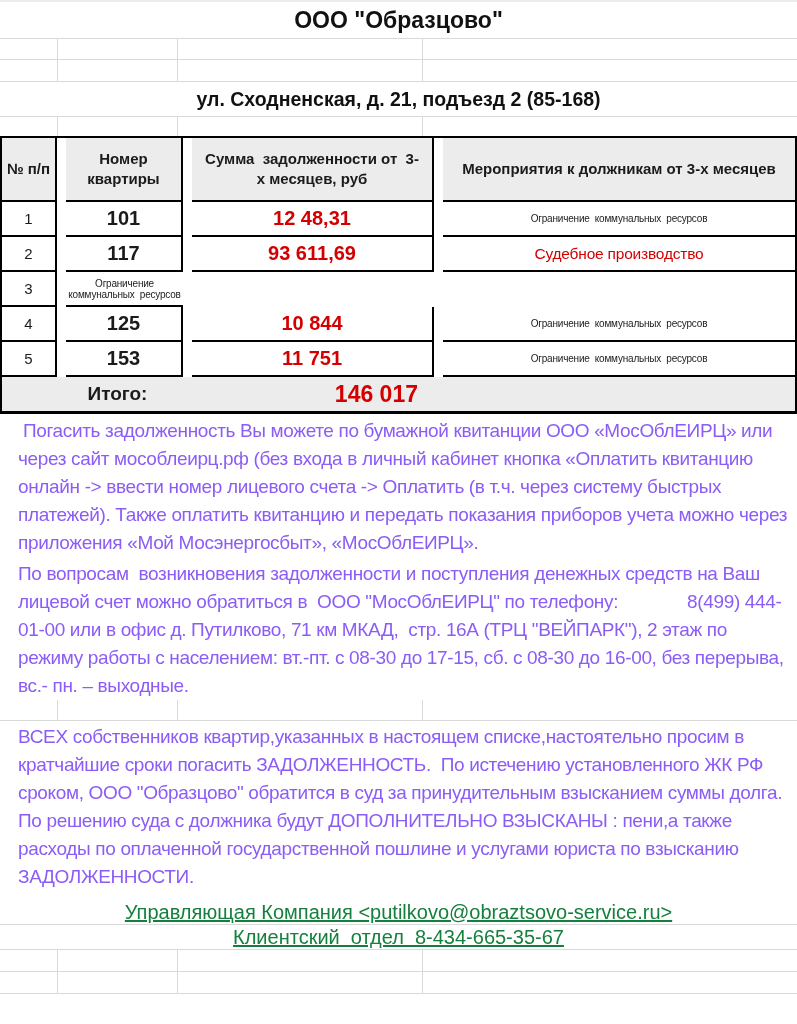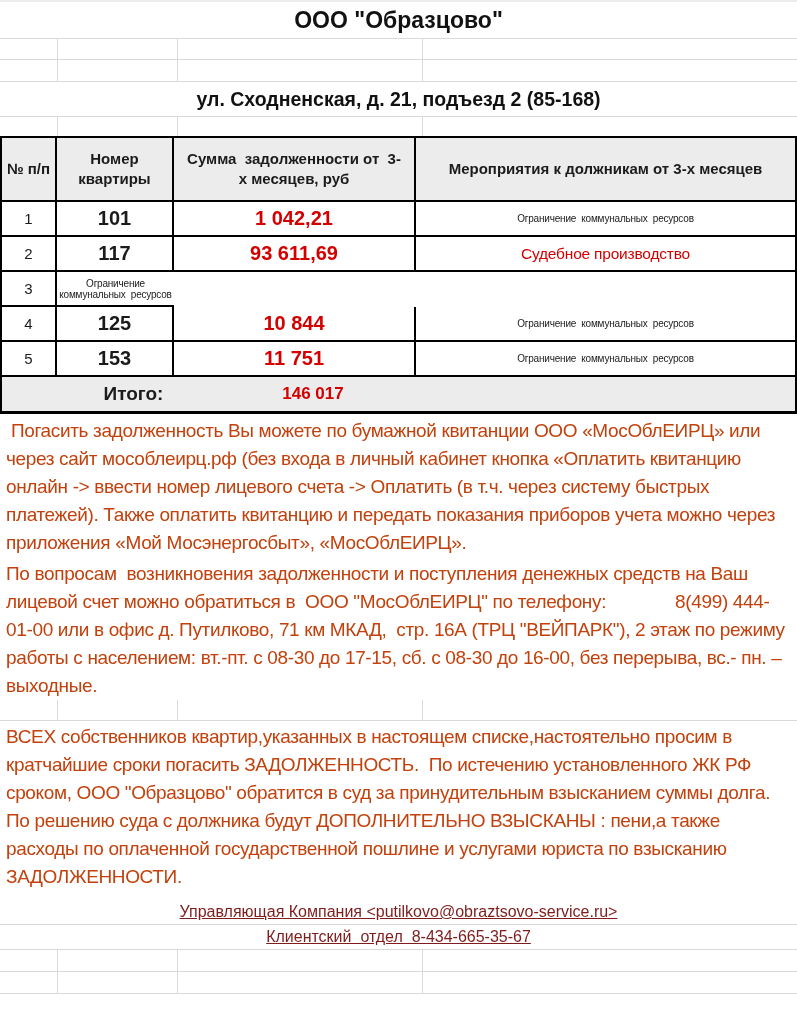--- a/index.html
+++ b/index.html
@@ -20,61 +20,61 @@
   .h21{height:20px;} .h22{height:21px;} .h20{height:19px;} .h17{height:21px;} .h16{height:20px;}
 
   .row{display:flex;align-items:center;justify-content:center;text-align:center;}
   .title-row{height:36px;font-size:23px;font-weight:bold;color:#111;}
   .red-row{height:34px;font-size:20px;font-weight:bold;color:var(--accent-red,#e01212);white-space:pre-wrap;border-bottom:1px solid var(--grid-line,#d9d9d9);}
   .addr-row{height:34px;font-size:19.5px;font-weight:bold;color:#111;border-bottom:1px solid var(--grid-line,#d9d9d9);text-align:right;}
   .title-row{border-bottom:1px solid var(--grid-line,#d9d9d9);}
 
   
   .tbl{border:2px solid var(--border-black,#000);border-bottom:none;margin-top:-1px;}
-  .thead,.tr{display:grid;grid-template-columns:55px 117px 242px 1fr;}
+  .thead,.tr{display:grid;grid-template-columns:55px 117px 242px 1fr;gap:9px;}
   .th,.td{
     border-right:2px solid var(--border-black,#000);
     border-bottom:2px solid var(--border-black,#000);
     display:flex;align-items:center;justify-content:center;
     text-align:center;white-space:pre-wrap;
   }
   .th:last-child,.td:last-child{border-right:none;}
   .thead .th{height:62px;background:var(--header-bg,#ececec);font-weight:bold;font-size:15px;line-height:1.35;}
   .tr .td{height:33px;}
   .td-idx{font-size:15px;}
   .td-apt{font-size:20px;font-weight:bold;}
   .td-amt{font-size:20px;font-weight:bold;color:var(--amount-red,#d40000);}
   .td-act{font-size:10px;letter-spacing:-0.2px;}
   .td-act.red{color:var(--amount-red,#d40000);font-size:15.5px;}
   .total{
     height:34px;background:var(--header-bg,#ececec);
     display:flex;align-items:center;
     border-bottom:3px solid var(--border-black,#000);
-    padding-left:73px;box-sizing:content-box;
+    padding-left:57px;box-sizing:content-box;
   }
   .total-label{width:117px;text-align:center;font-size:19px;font-weight:bold;}
-  .total-amount{width:242px;text-align:center;font-size:17px;font-weight:bold;color:var(--amount-red,#d40000);}
+  .total-amount{width:242px;text-align:right;font-size:23px;font-weight:bold;color:var(--amount-red,#d40000);}
 
   
   .para{
-    margin:0;padding:3px 4px 0 6px;
+    margin:0;padding:3px 4px 0 18px;
     font-size:19px;line-height:28px;letter-spacing:-0.35px;
-    white-space:pre-wrap;color:#c2410c;
+    white-space:pre-wrap;color:#8b5cf6;
   }
   .notice{padding-top:2px;}
   .seg-b{font-weight:normal;}
 
   
   .fgap{height:9px;}
   .frow{
     height:24px;display:flex;align-items:center;justify-content:center;
     border-bottom:1px solid var(--grid-line,#d9d9d9);
   }
   .frow:first-of-type{border-top:1px solid var(--grid-line,#d9d9d9);}
-  .flink{font-size:16px;text-decoration:underline;white-space:pre-wrap;color:#7f1d1d;text-align:right;}
+  .flink{font-size:20px;text-decoration:underline;white-space:pre-wrap;color:#15803d;text-align:right;}
 </style>
 </head>
 <body>
 
 <div class="page">
 
   <div class="row title-row">ООО "Образцово"</div>
 
   <div class="xrow h21">
     <div class="gc g1"></div>
@@ -106,21 +106,21 @@
       <div class="th">Номер
 квартиры</div>
       <div class="th">Сумма  задолженности от  3-
 х месяцев, руб</div>
       <div class="th">Мероприятия к должникам от 3-х месяцев</div>
     </div>
 
     <div class="tr">
       <div class="td td-idx">1</div>
       <div class="td td-apt">101</div>
-      <div class="td td-amt">1 042,21</div>
+      <div class="td td-amt">12 48,31</div>
       <div class="td td-act">Ограничение  коммунальных  ресурсов</div>
     </div>
     <div class="tr">
       <div class="td td-idx">2</div>
       <div class="td td-apt">117</div>
       <div class="td td-amt">93 611,69</div>
       <div class="td td-act red">Судебное производство</div>
     </div>
     <div class="tr">
       <div class="td td-idx">3</div>

